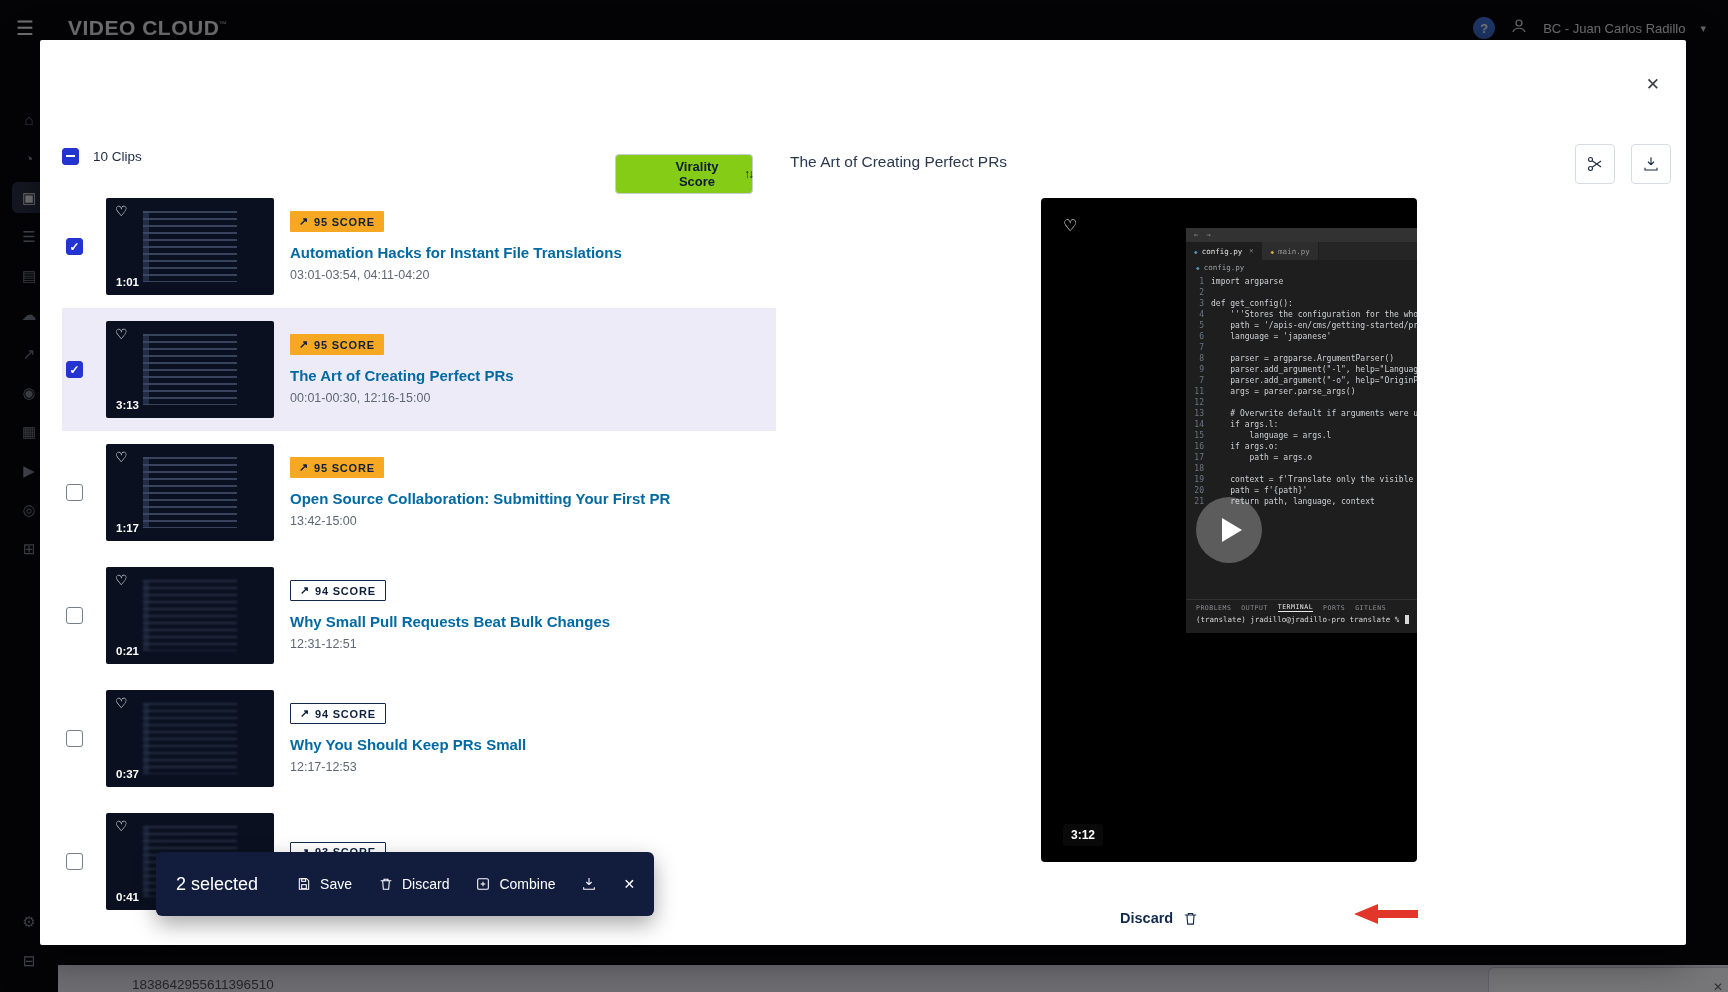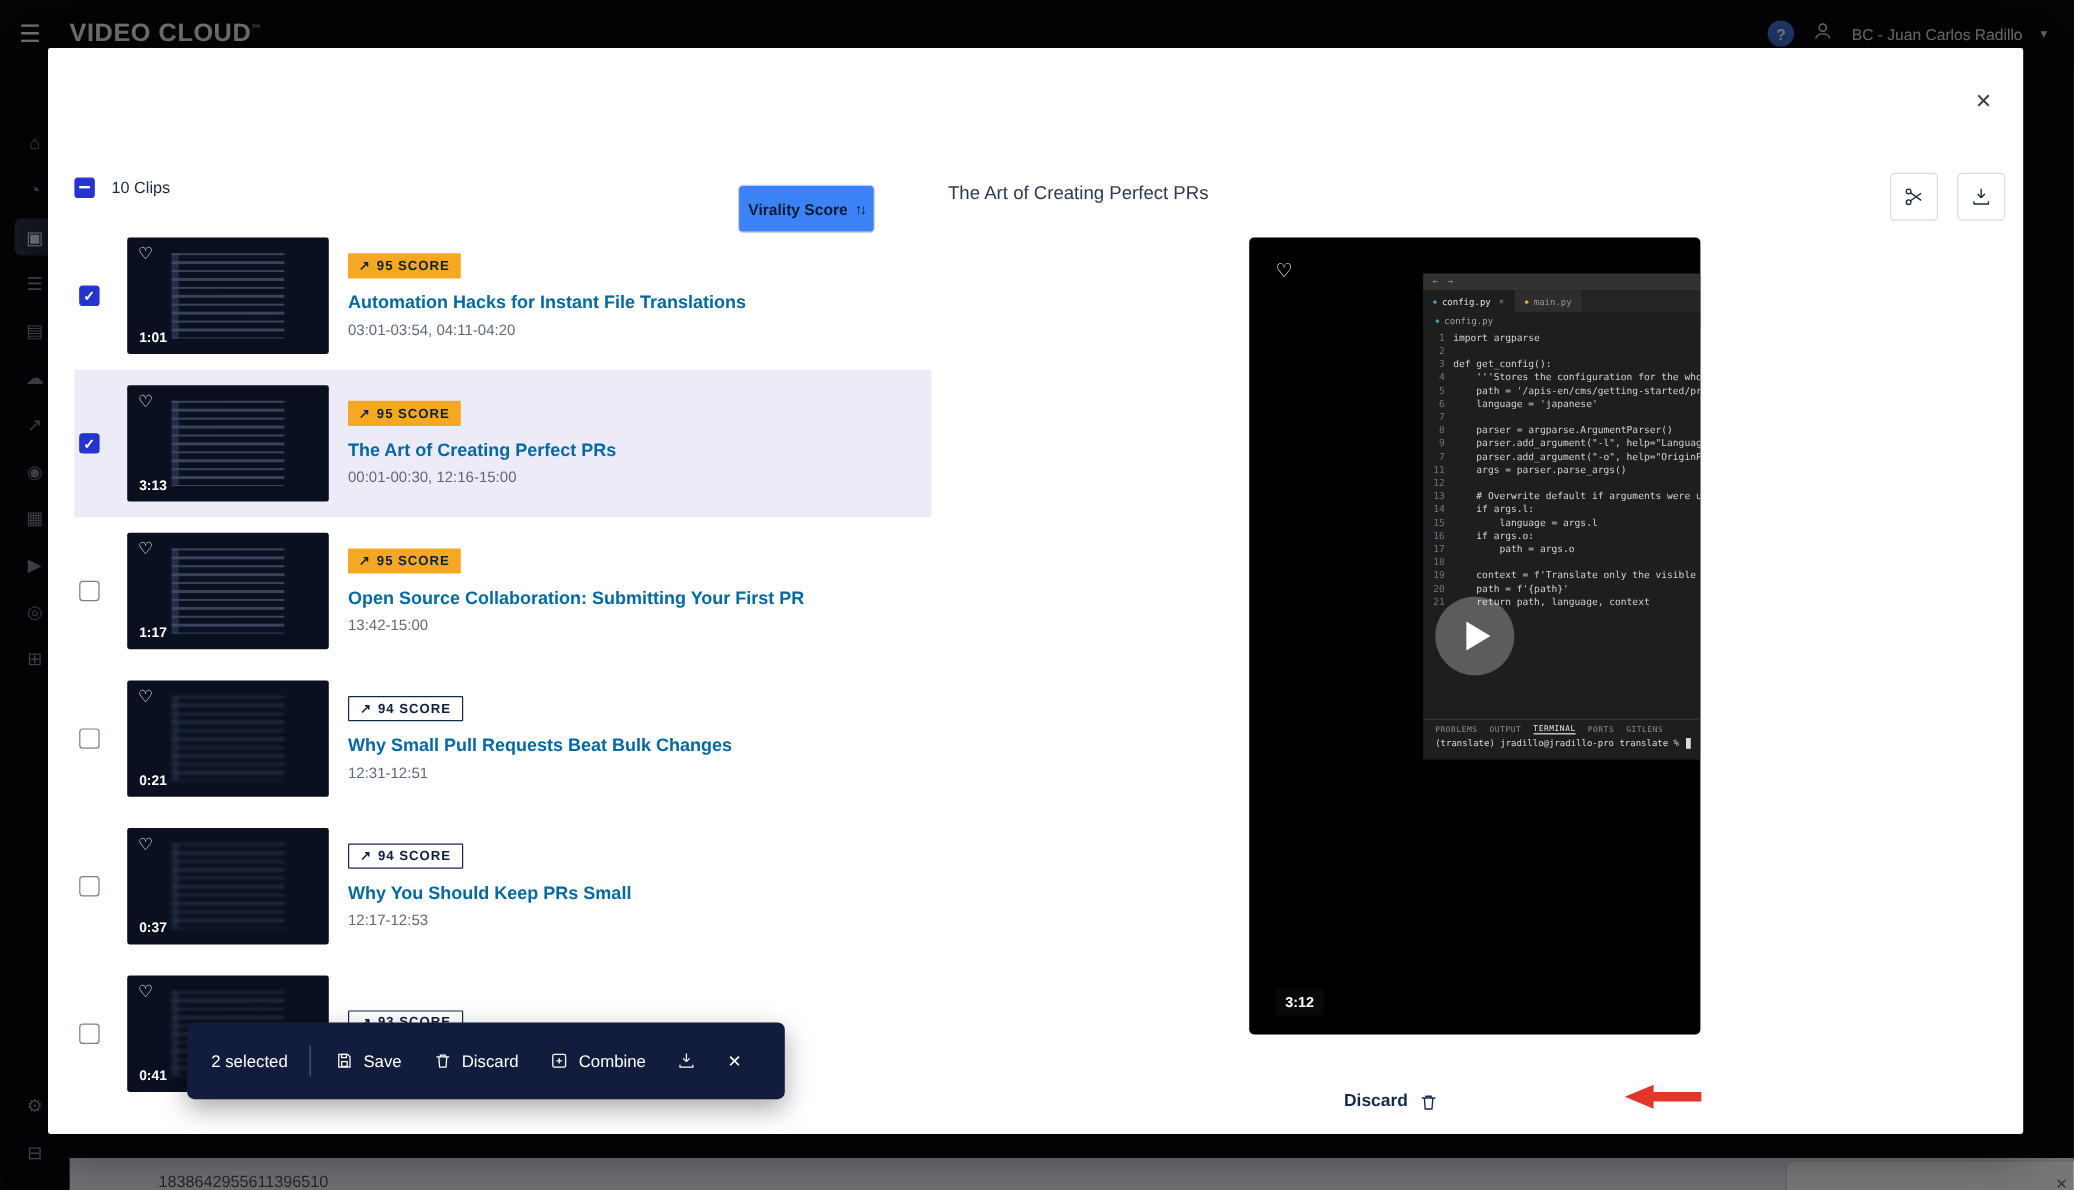--- a/index.html
+++ b/index.html
@@ -2,21 +2,21 @@
 <html style="--accent: #2434D0; --amber: #F7A823; --red: #E2362A; --sel: #ECEBF7;"><head>
 <meta charset="utf-8">
 <style>
   * { margin:0; padding:0; box-sizing:border-box; }
   html,body { width:1728px; height:992px; overflow:hidden; background:#000; font-family:"Liberation Sans", sans-serif; }
   .page { position:relative; width:1728px; height:992px; background:#000; }
 
   
   .topbar { position:absolute; left:0; top:0; width:100%; height:56px; background:#000; display:flex; align-items:center; padding:0 22px 0 16px; z-index:1; }
   .hamburger { color:#e8e8e8; font-size:20px; width:28px; cursor:pointer; }
-  .logo { color:#f0f0f0; font-size:21px; font-weight:900; letter-spacing:0.5px; margin-left:14px; white-space:nowrap; }
+  .logo { color:#f0f0f0; font-size:21px; font-weight:900; letter-spacing:0.5px; margin-left:24px; white-space:nowrap; }
   .logo sup { font-size:8px; opacity:.65; }
   .topbar-right { margin-left:auto; display:flex; align-items:center; gap:15px; }
   .help-circle { width:22px; height:22px; border-radius:50%; background:#3B6FD6; color:#fff; font-size:13px; font-weight:700; display:flex; align-items:center; justify-content:center; }
   .user-icon svg { stroke:#e6e6e6; fill:none; stroke-width:1.6; }
   .user-name { color:#e9e9e9; font-size:13px; white-space:nowrap; }
   .chev { color:#cfcfcf; font-size:11px; }
 
   
   .sidenav { position:absolute; left:0; top:56px; width:58px; bottom:0; background:#000; z-index:1; display:flex; flex-direction:column; align-items:center; padding-top:48px; }
   .side-icon { width:34px; height:31px; margin-bottom:8px; display:flex; align-items:center; justify-content:center; color:#8d94a0; font-size:15px; border-radius:6px; cursor:pointer; }
@@ -39,21 +39,21 @@
   .modal-close { position:absolute; right:26px; top:34px; font-size:17px; color:#3a3f48; background:none; border:none; cursor:pointer; }
   .modal-title { position:absolute; left:20px; top:22px; font-size:34px; font-weight:900; color:#0b1220; letter-spacing:-0.3px; }
 
   
   .list-header { position:absolute; left:22px; top:96px; height:40px; display:flex; align-items:center; }
   .cb { width:17px; height:17px; border:1.5px solid #747f8e; border-radius:3px; background:#fff; display:inline-flex; align-items:center; justify-content:center; cursor:pointer; flex:0 0 auto; }
   .cb.checked, .cb.indet { background:var(--accent,#2434D0); border-color:var(--accent,#2434D0); }
   .cb.checked::after { content:"✓"; color:#fff; font-size:12px; font-weight:700; line-height:1; }
   .cb.indet::after { content:""; width:9px; height:2px; background:#fff; display:block; }
   .clip-count { margin-left:14px; font-size:13.5px; color:#1d2a42; }
-  .sort-btn { position:absolute; left:575px; top:114px; width:114px; height:40px; background:#3b82f6; border:1px solid #c9cdd6; border-radius:4px; font-size:13px; font-weight:700; color:#0e1b33; cursor:pointer; display:flex; align-items:center; justify-content:center; gap:6px; font-family:inherit; }
+  .sort-btn { position:absolute; left:575px; top:114px; width:138px; height:40px; background:#84cc16; border:1px solid #c9cdd6; border-radius:4px; font-size:13px; font-weight:700; color:#0e1b33; cursor:pointer; display:flex; align-items:center; justify-content:center; gap:6px; font-family:inherit;padding-left:40px; }
   .sort-arrows { font-size:12px; letter-spacing:-2px; font-weight:400; }
 
   
   .clip-list { position:absolute; left:22px; top:145px; width:714px; }
   .clip-row { height:123px; display:flex; align-items:center; padding-left:4px; cursor:pointer; }
   .clip-row.selected { background:var(--sel,#ECEBF7); }
   .clip-row .cb { margin-right:23px; }
   .thumb { position:relative; width:168px; height:97px; background:#0A101F; border-radius:2px; margin-right:16px; flex:0 0 auto; overflow:hidden; }
   .code-art { position:absolute; left:22%; top:13%; width:56%; height:74%;
     background:repeating-linear-gradient(180deg, rgba(130,150,190,.38) 0 2px, transparent 2px 7px);
@@ -64,21 +64,21 @@
   .clip-info { display:flex; flex-direction:column; align-items:flex-start; }
   .badge { display:inline-flex; align-items:center; gap:5px; height:21px; padding:0 9px; font-size:11px; font-weight:700; letter-spacing:0.8px; color:#0e1f3d; border-radius:1px; }
   .badge.high { background:var(--amber,#F7A823); }
   .badge.mid { background:#fff; border:1.5px solid #13294b; }
   .badge .arrow { font-size:11px; }
   .clip-title { margin-top:12px; font-size:15px; font-weight:700; color:#0369a1; }
   .clip-times { margin-top:7px; font-size:12.5px; color:#5e6876; }
 
   
   .sel-toolbar { position:absolute; left:116px; top:812px; width:498px; height:64px; background:#121D3E; border-radius:6px; box-shadow:0 8px 22px rgba(0,0,0,.35); display:flex; align-items:center; padding:0 20px; color:#fff; z-index:3; }
-  .sel-count { font-size:14px; margin-right:18px; white-space:nowrap; }
+  .sel-count { font-size:18px; margin-right:18px; white-space:nowrap; }
   .sel-divider { width:1px; height:26px; background:rgba(255,255,255,.28); margin-right:20px; }
   .tb-btn { background:none; border:none; color:#fff; font-size:14px; font-family:inherit; display:flex; align-items:center; gap:8px; margin-right:26px; cursor:pointer; }
   .tb-btn svg { stroke:#fff; fill:none; stroke-width:1.6; }
   .tb-icon { background:none; border:none; color:#fff; cursor:pointer; margin-right:22px; display:flex; align-items:center; }
   .tb-icon:last-child { margin-right:0; margin-left:4px; font-size:14px; }
   .tb-icon svg { stroke:#fff; fill:none; stroke-width:1.6; }
 
   
   .preview-title { position:absolute; left:750px; top:113px; font-size:15.5px; font-weight:500; color:#2b3950; }
   .icon-btn { position:absolute; top:104px; width:40px; height:40px; background:#fff; border:1px solid #d7dbe2; border-radius:4px; display:flex; align-items:center; justify-content:center; cursor:pointer; }

